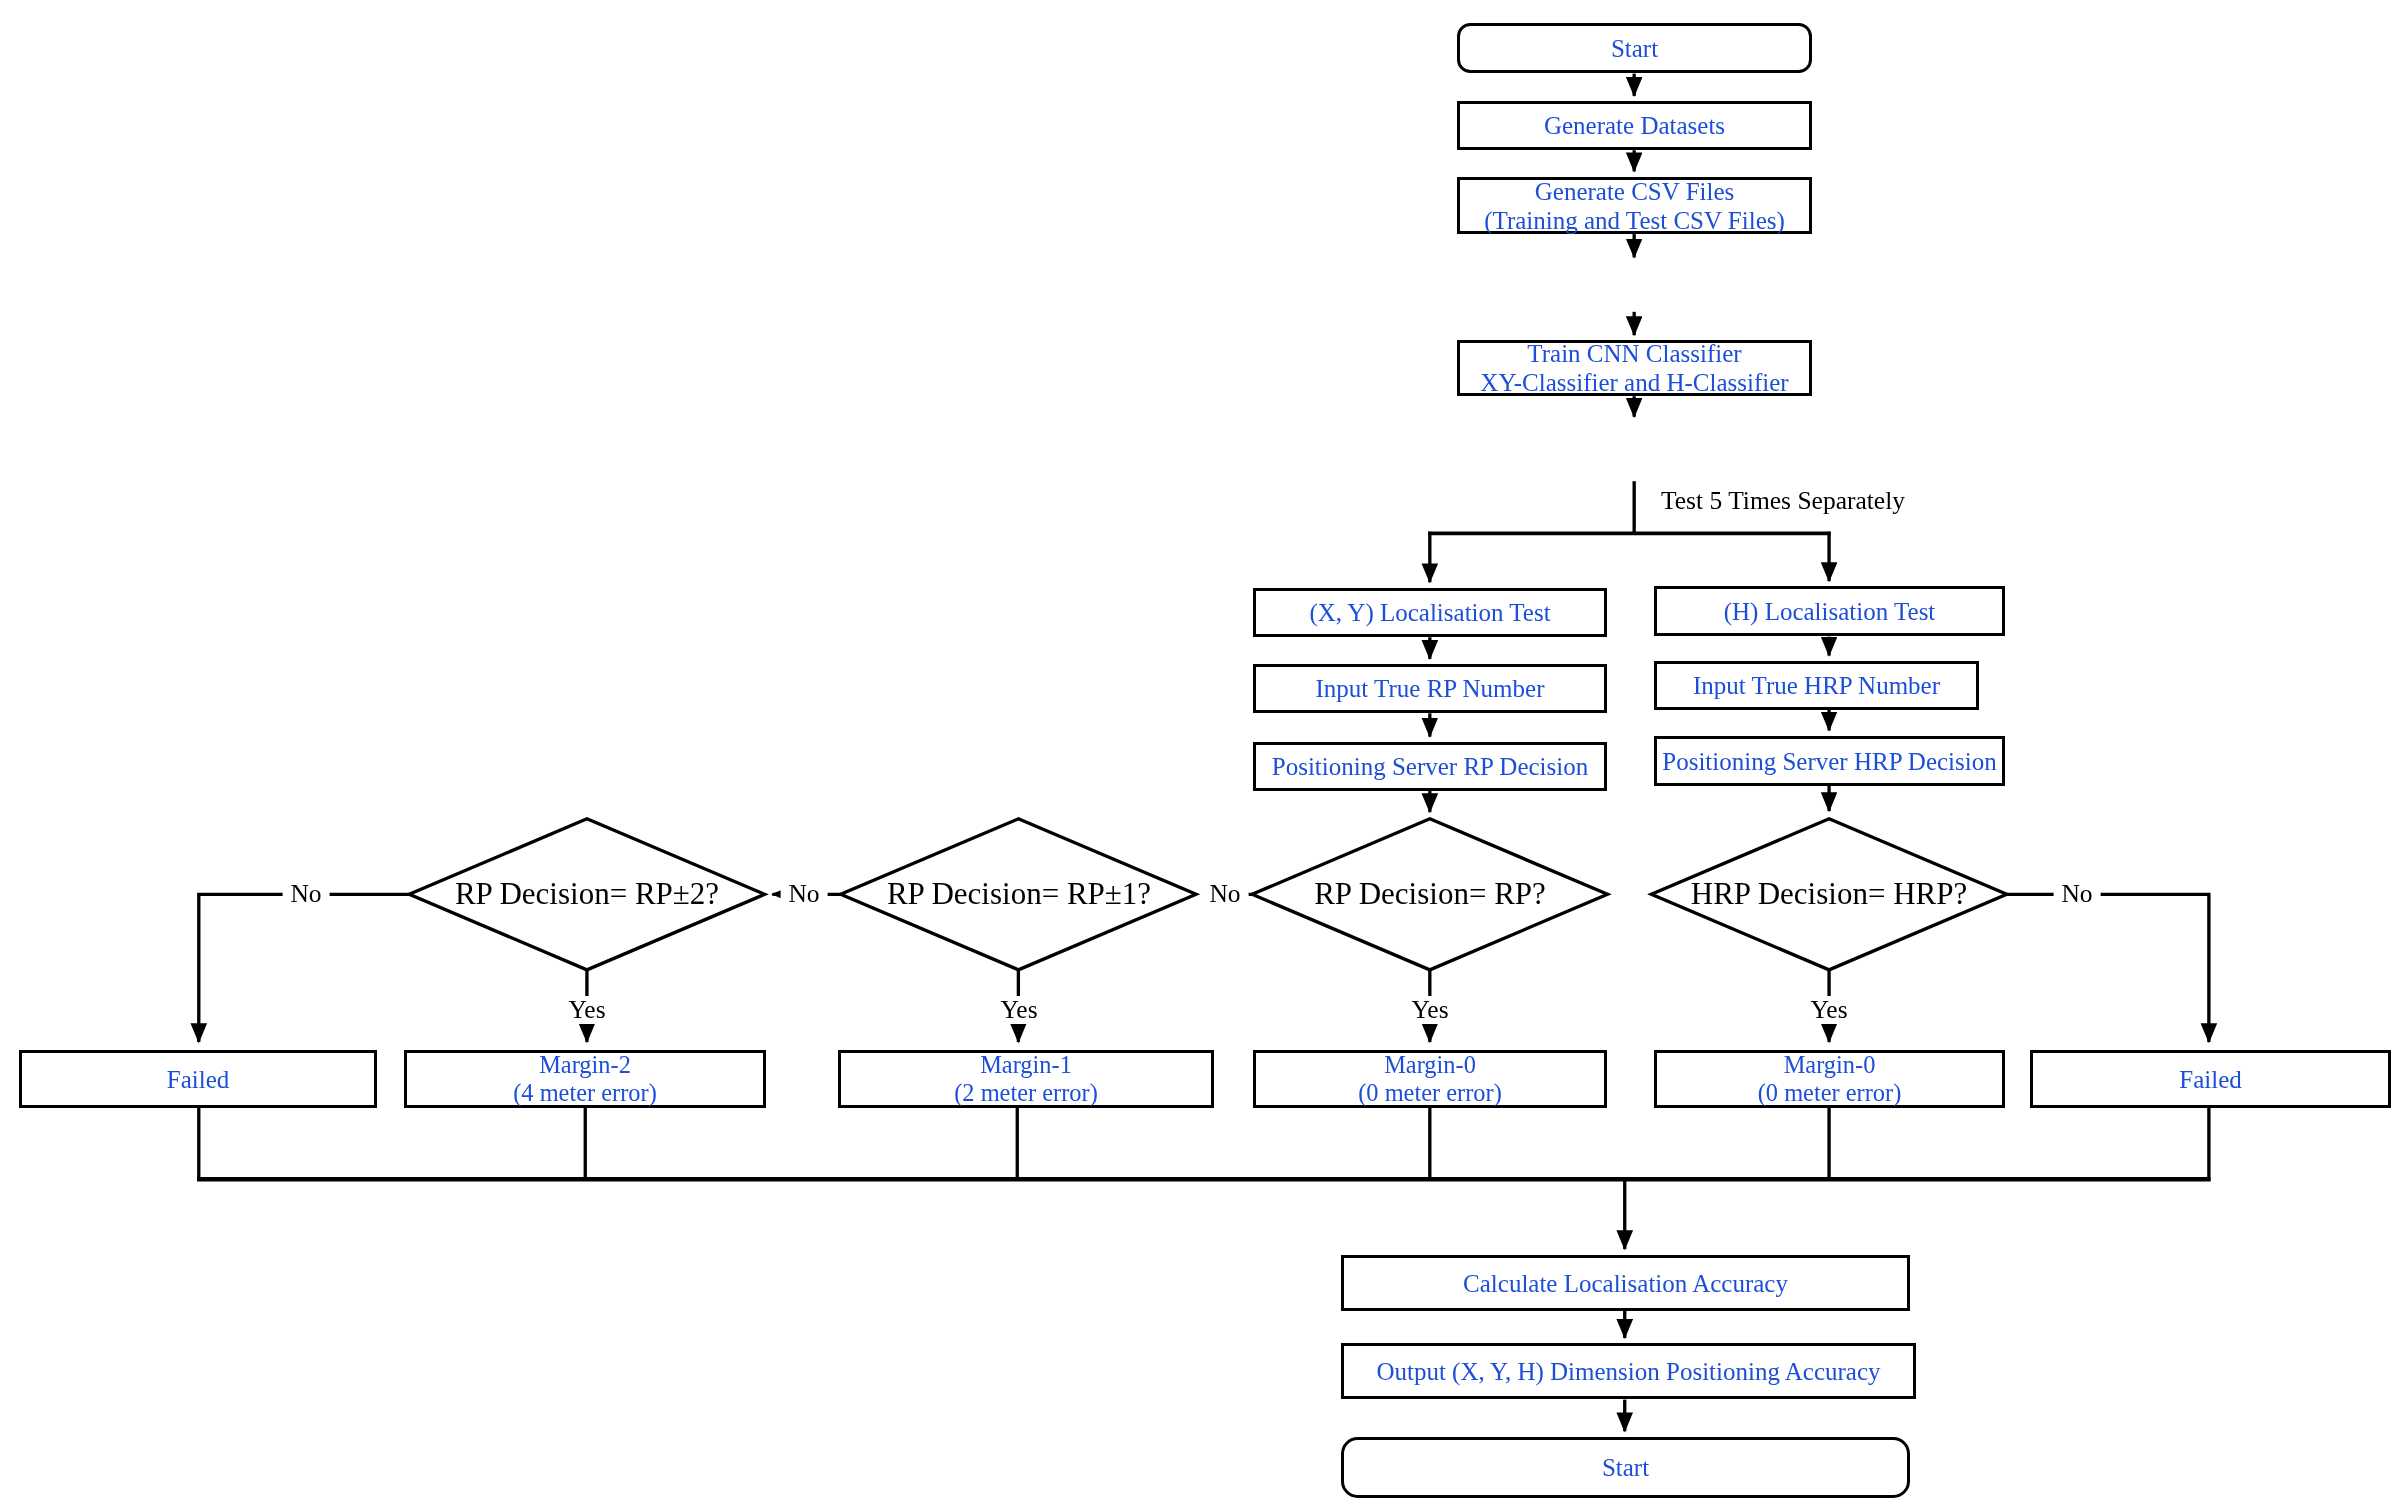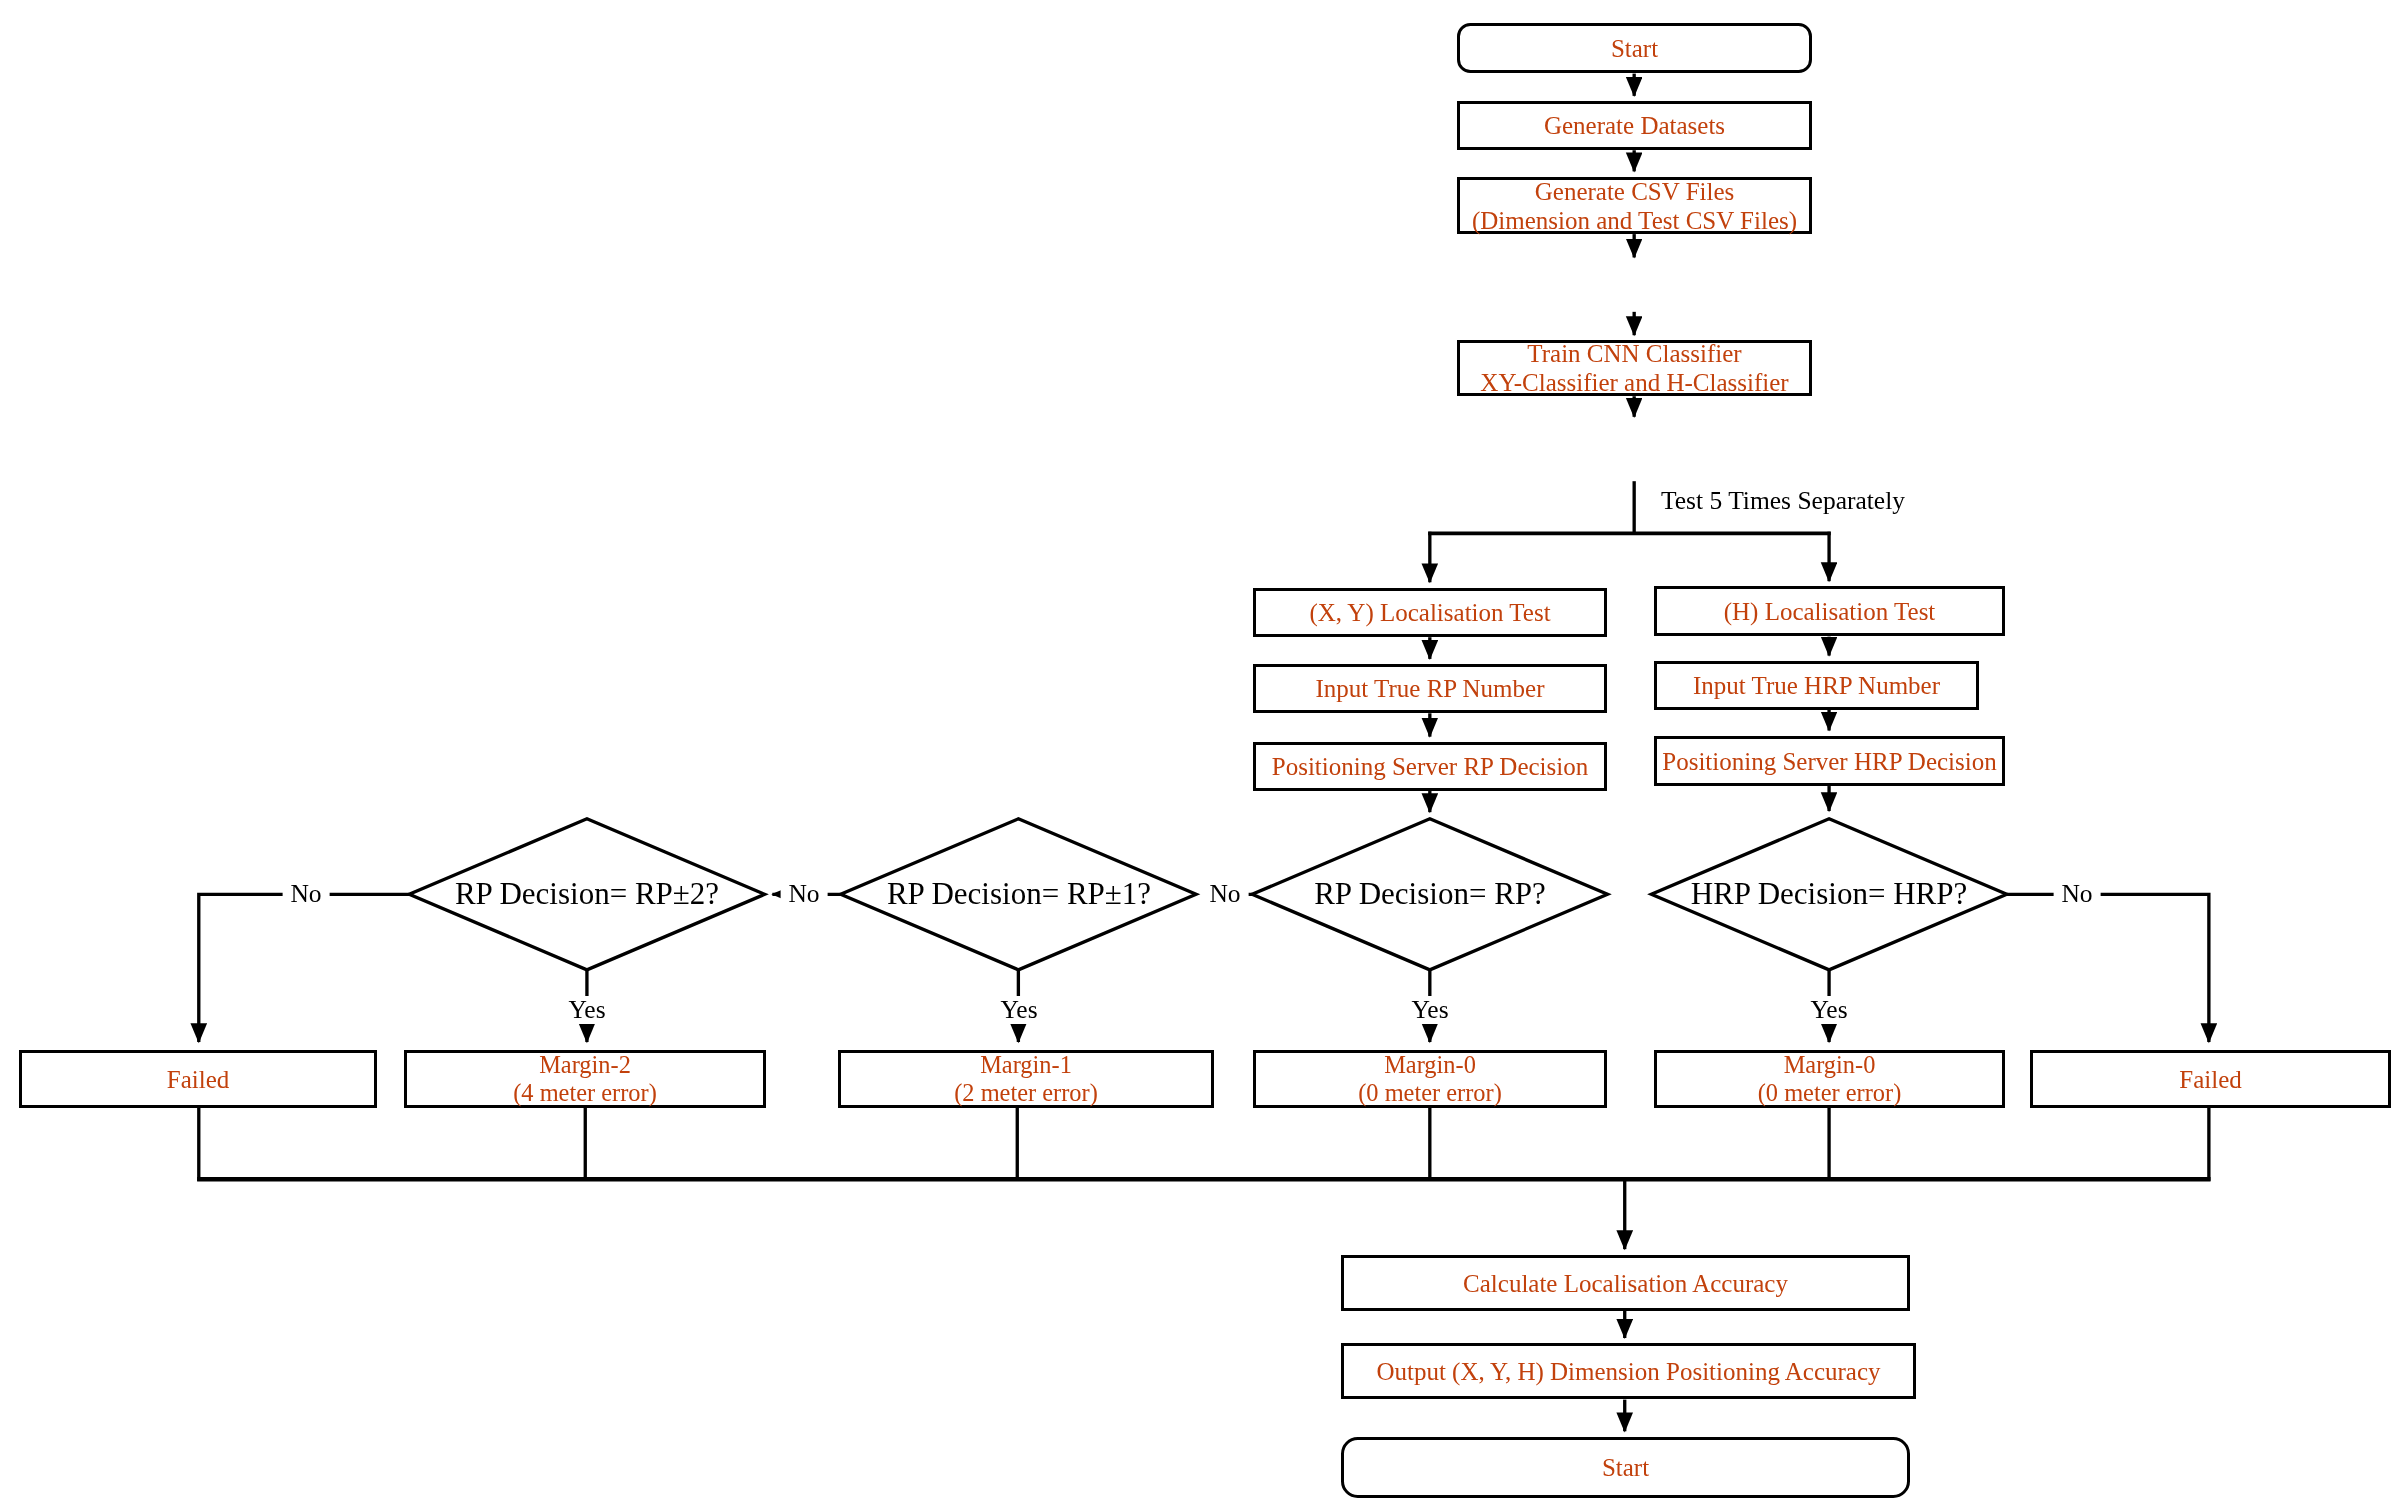--- a/index.html
+++ b/index.html
@@ -16,21 +16,21 @@
     box-sizing:border-box;
     border:3.3px solid #000000;
     background:#ffffff;
     display:flex;
     flex-direction:column;
     align-items:center;
     justify-content:center;
     text-align:center;
     font-size:25px;
     line-height:29px;
-    color:#c2410c;
+    color:#1d4ed8;
   }
   .node span{display:block;white-space:nowrap;}
   .terminator-top{border-radius:13.3px;}
   .terminator-bottom{border-radius:16.7px;}
   .small-lh{line-height:28px;font-size:24.4px;}
   .dlabel{
     position:absolute;
     transform:translate(-50%,-50%);
     text-align:center;
     font-size:31px;
@@ -119,21 +119,21 @@
   </svg>
 
   <div class="node terminator-top" style="left:1457px;top:23px;width:355px;height:50px">
     <span>Start</span>
   </div>
   <div class="node" style="left:1457px;top:101px;width:355px;height:49px">
     <span>Generate Datasets</span>
   </div>
   <div class="node" style="left:1457px;top:177px;width:355px;height:57px">
     <span>Generate CSV Files</span>
-    <span>(Dimension and Test CSV Files)</span>
+    <span>(Training and Test CSV Files)</span>
   </div>
   <div class="node" style="left:1457px;top:340px;width:355px;height:56px">
     <span>Train CNN Classifier</span>
     <span>XY-Classifier and H-Classifier</span>
   </div>
 
   <div class="note-label" style="left:1661px;top:487px">Test 5 Times Separately</div>
 
   <div class="node" style="left:1253px;top:588px;width:354px;height:49px">
     <span>(X, Y) Localisation Test</span>

